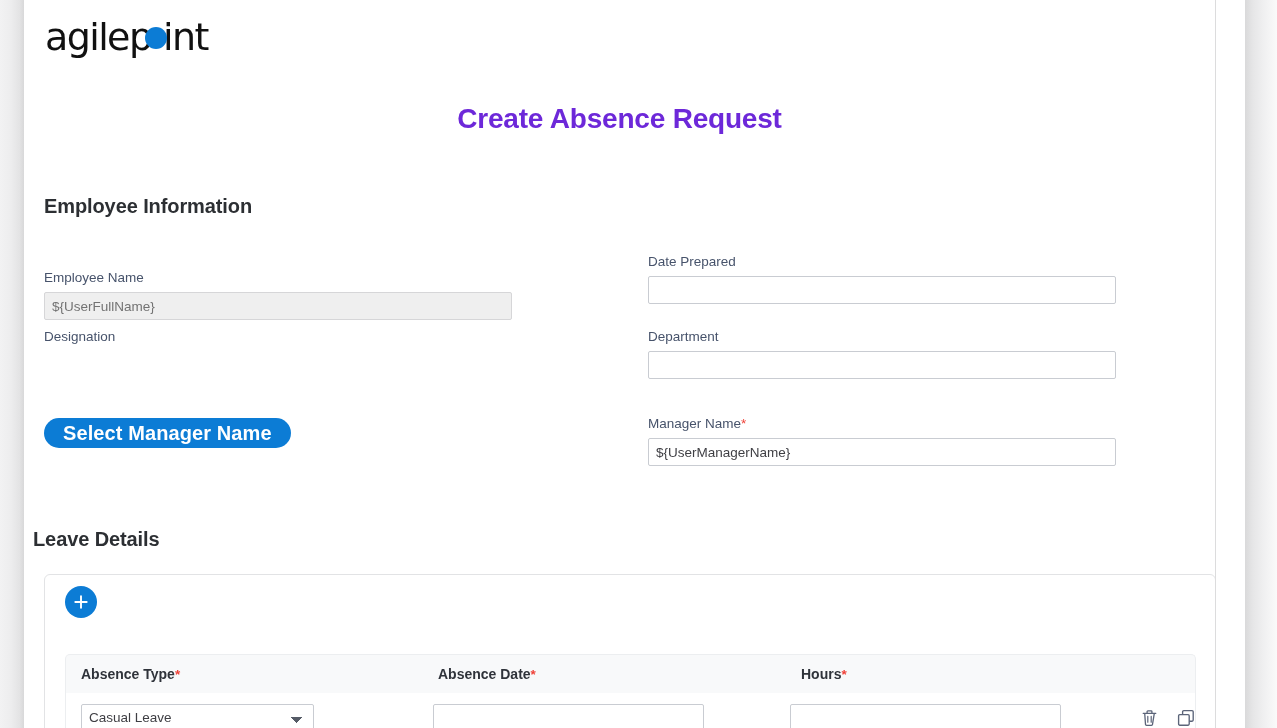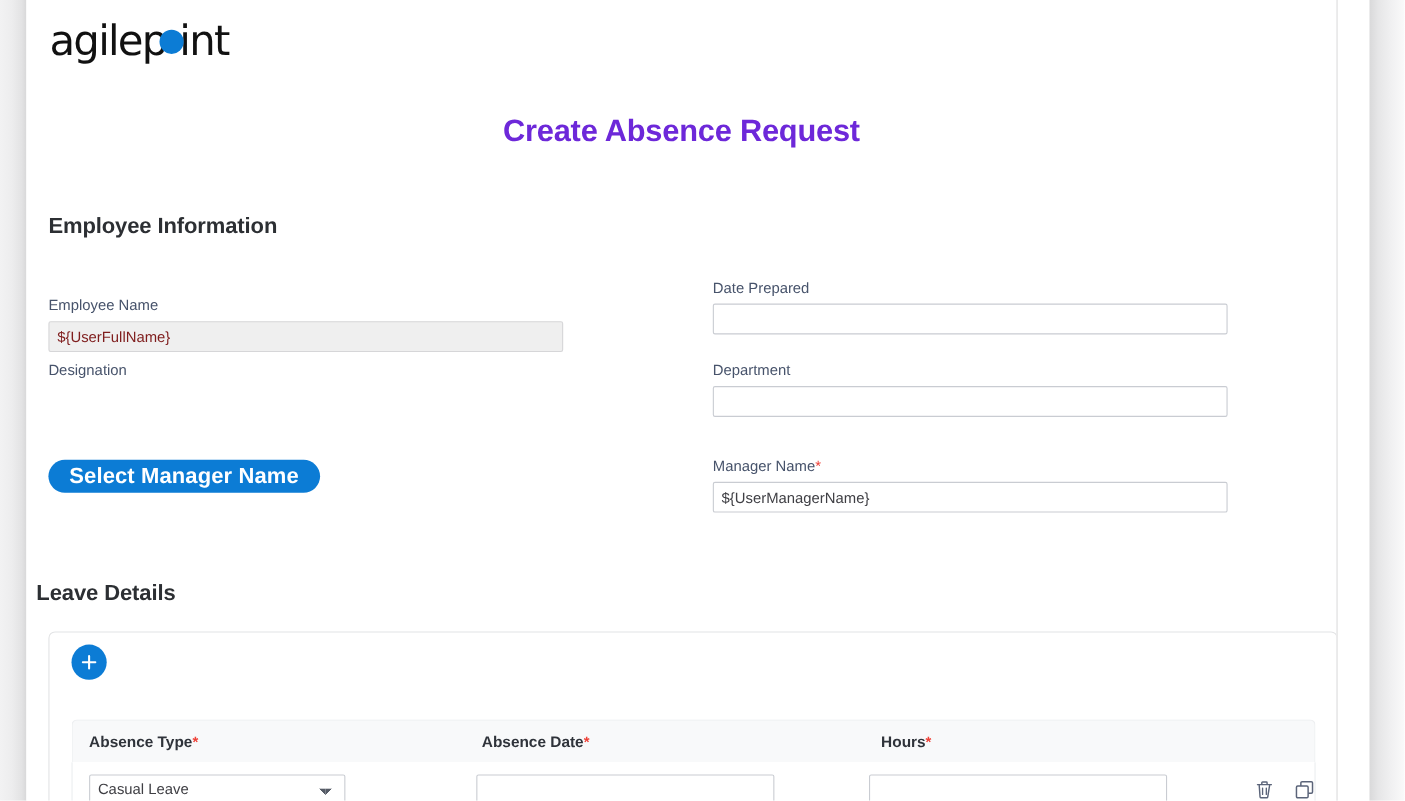--- a/index.html
+++ b/index.html
@@ -107,21 +107,21 @@
     border-radius: 2px;
     background: #ffffff;
     font-family: "Liberation Sans", sans-serif;
     font-size: 13.5px;
     color: #3f3f44;
     padding: 0 7px;
     outline: none;
   }
   .inp.disabled {
     background: #efefef;
-    color: #7f1d1d;
+    color: #737373;
     border-color: #d6d6d8;
   }
   .inp::placeholder { color: #9a9aa0; }
 
   
   .col-left  { left: 20px;  width: 468px; }
   .col-right { left: 624px; width: 468px; }
 
   #f-emp-name  { top: 236px; margin-top: 34px; }
   #f-date-prep { top: 254px; }

